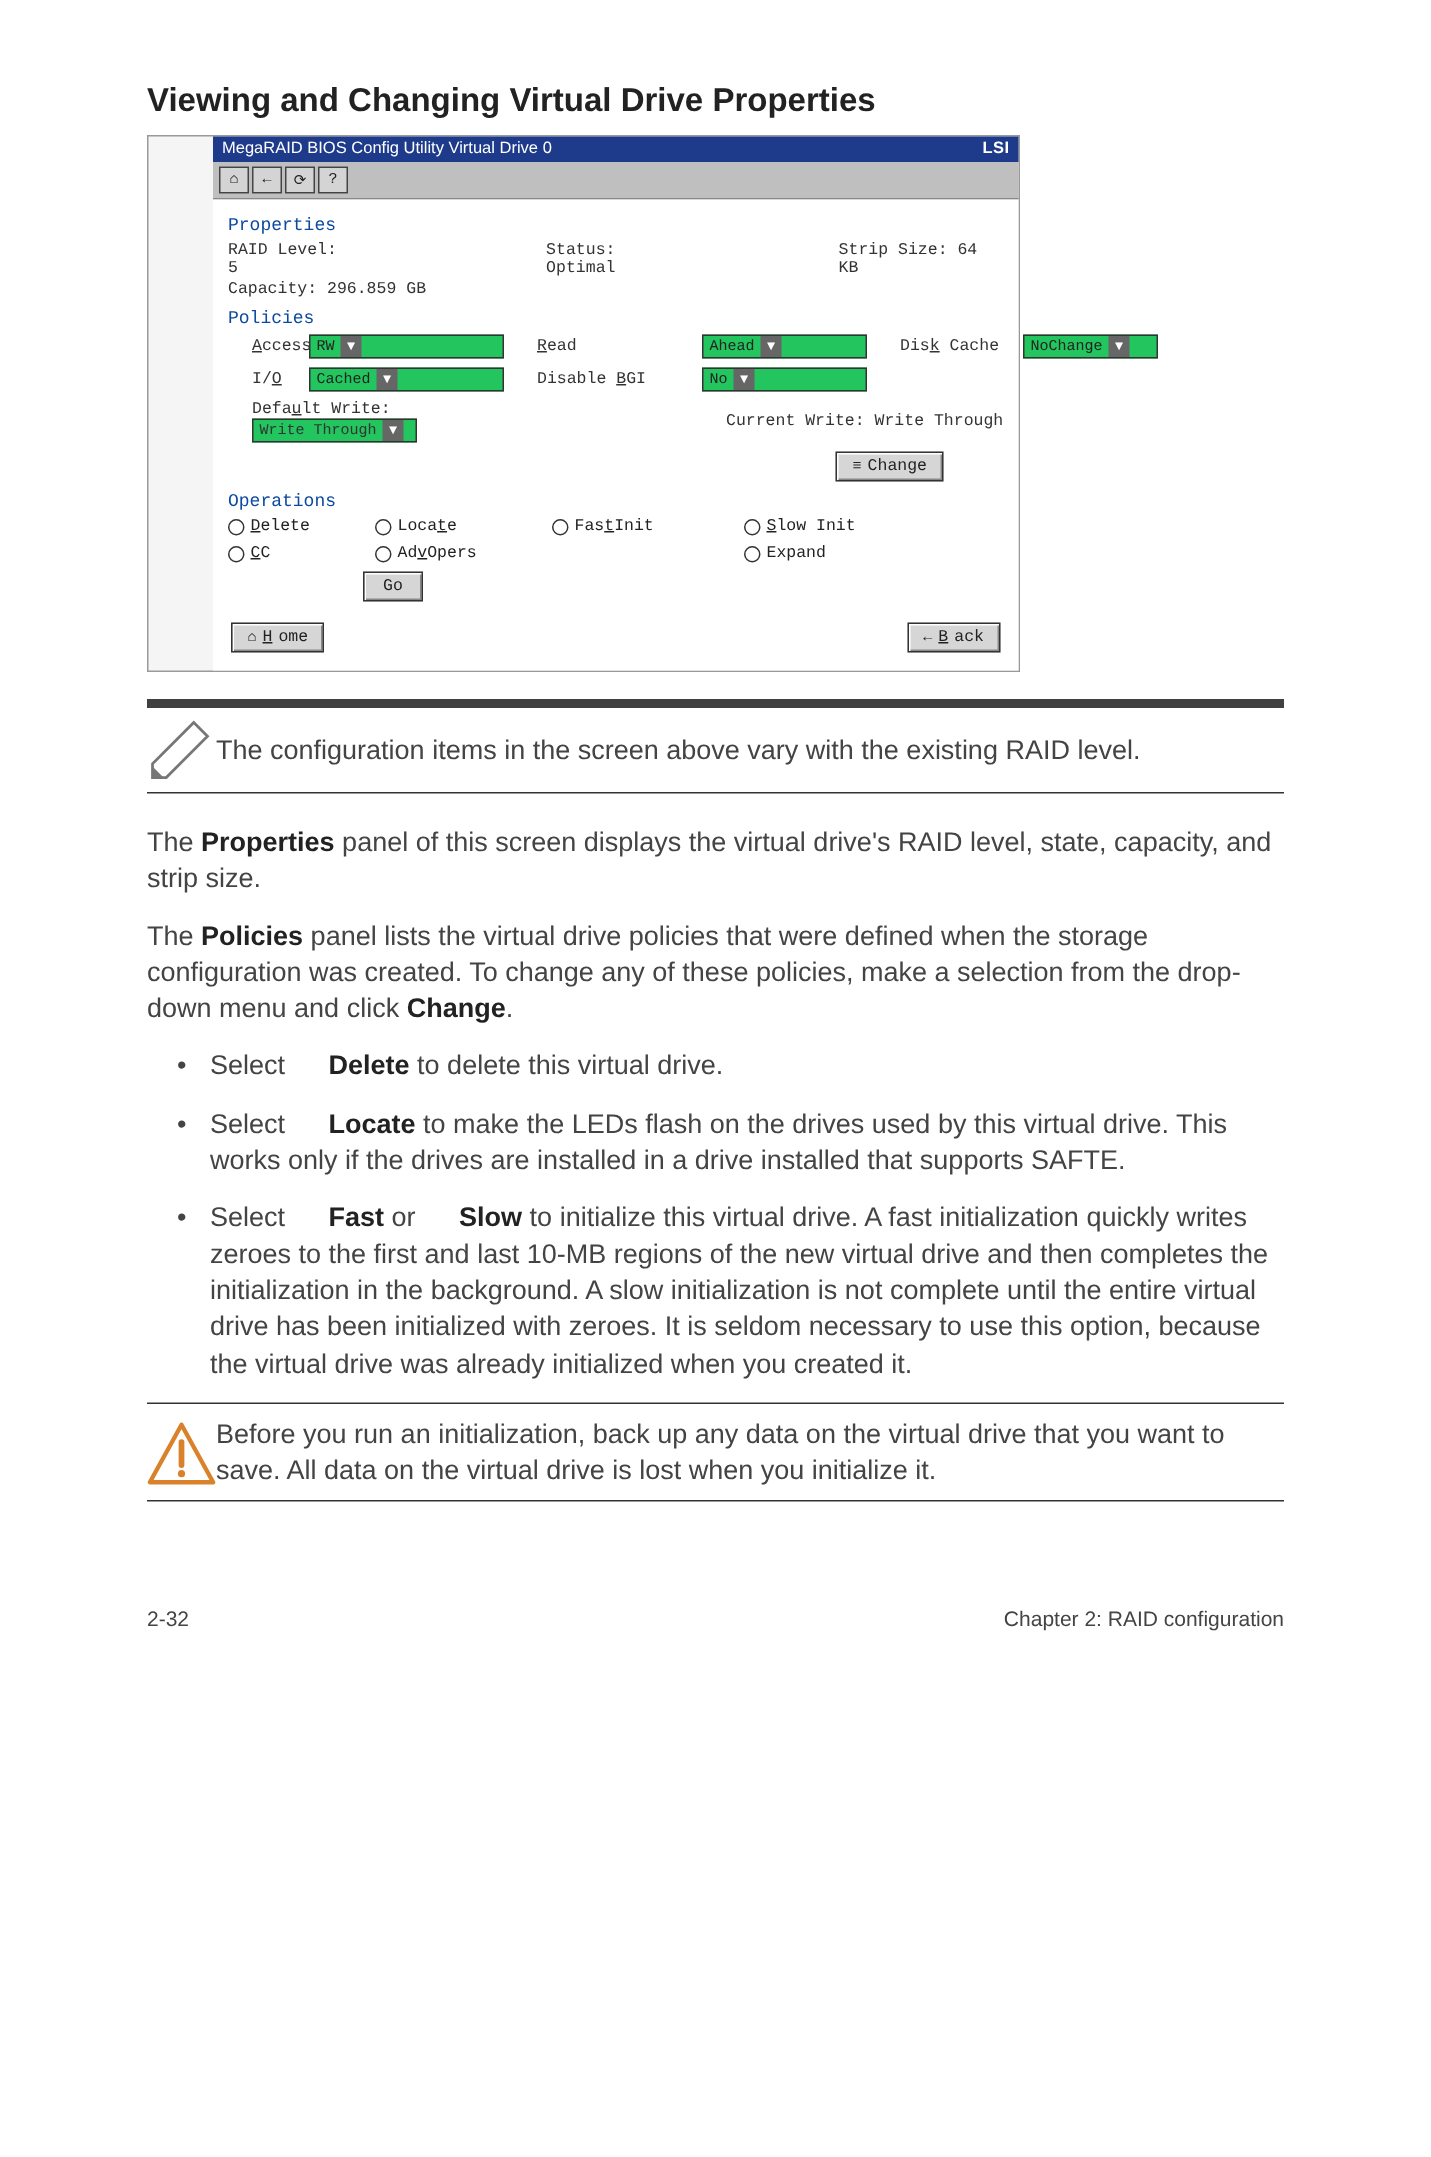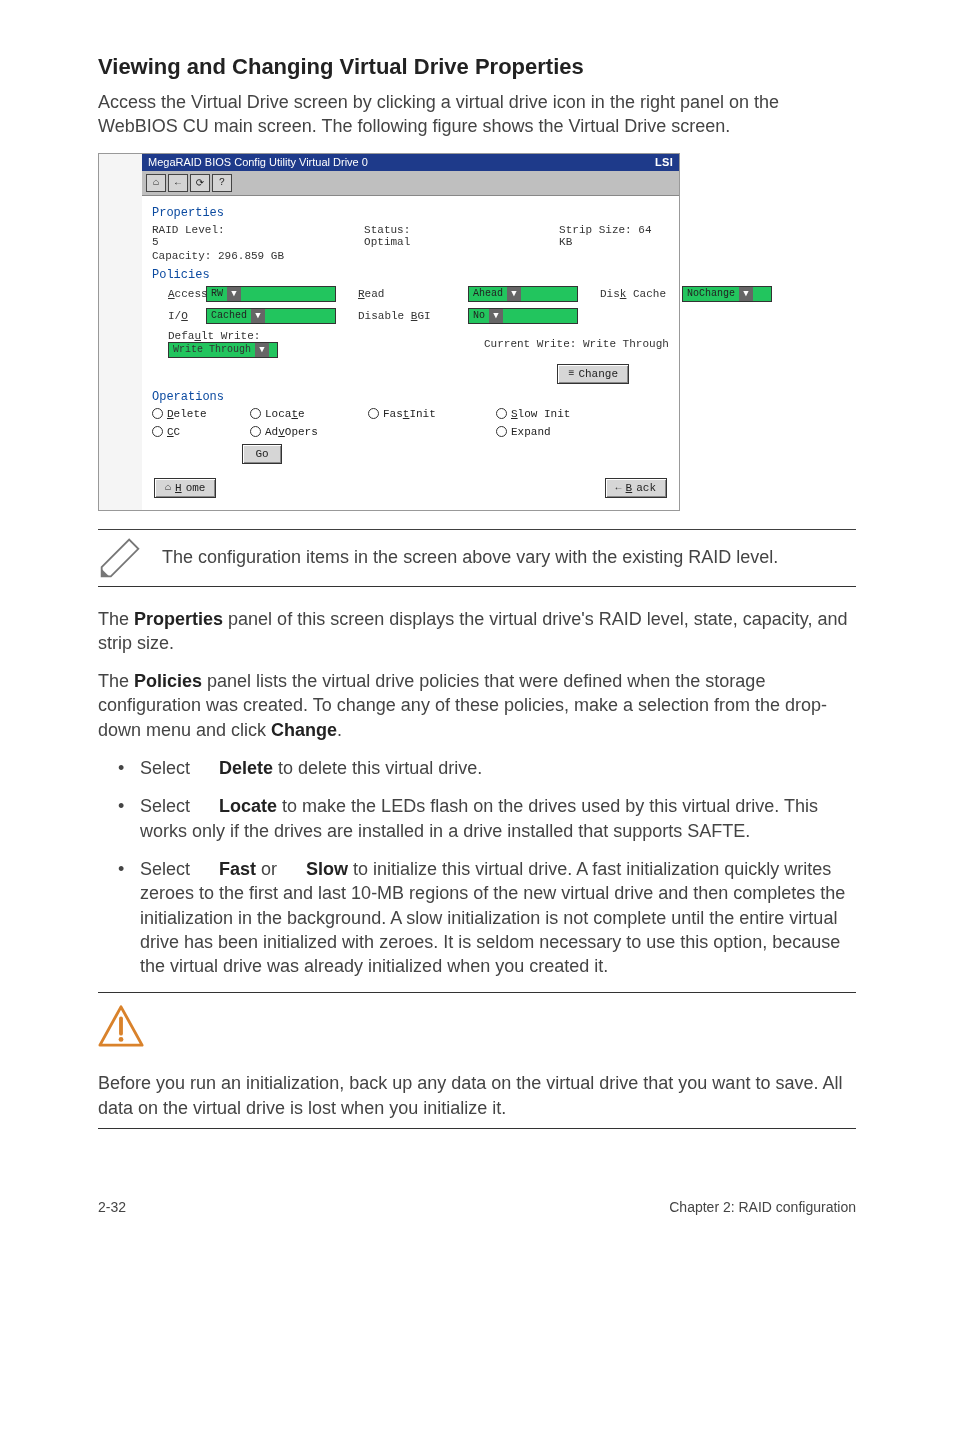--- a/index.html
+++ b/index.html
@@ -178,43 +178,41 @@
   .bottom-row {
     display: flex;
     justify-content: space-between;
     margin: 14px 2px 2px 2px;
   }
 
   
   .note-row {
     display: flex;
     align-items: center;
-    gap: 20px;
-    border-top: 1px solid #404040;
+    gap: 2px;
+    border-top: 6px solid #404040;
     border-bottom: 1px solid #333;
     padding: 6px 0 6px 0;
     margin: 0 0 20px 0;
     text-align: right;
   }
   .note-row .txt {
     font-size: 18px;
     color: #444;
   }
   .pencil-svg { width: 44px; height: 44px; flex: 0 0 44px; }
 
   
   .warn-row {
     display: flex;
     align-items: flex-start;
-    gap: 22px;
     border-top: 1px solid #333;
     border-bottom: 1px solid #333;
     padding: 8px 0 8px 0;
     margin: 6px 0 4px 0;
-    flex-direction: column;
   }
   .warn-svg { width: 46px; height: 46px; flex: 0 0 46px; margin-top: 2px; }
   .warn-row .txt {
     font-size: 18px;
     color: #444;
     line-height: 1.35;
   }
 
   .footer {
     display: flex;
@@ -224,21 +222,20 @@
     margin-top: 70px;
   }
 </style>
 </head>
 <body>
 
 <div class="page">
 
   <h2 class="section-title">Viewing and Changing Virtual Drive Properties</h2>
 
-  <p class="body">Access the Virtual Drive screen by clicking a virtual drive icon in the right panel on the WebBIOS CU main screen. The following figure shows the Virtual Drive screen.</p>
 
   <div class="embed-wrap">
     <div class="win">
       <div class="win-titlebar">
         <span>MegaRAID BIOS Config Utility Virtual Drive 0</span>
         <span class="win-brand">LSI</span>
       </div>
       <div class="win-toolbar">
         <span class="tbtn">⌂</span>
         <span class="tbtn">←</span>

